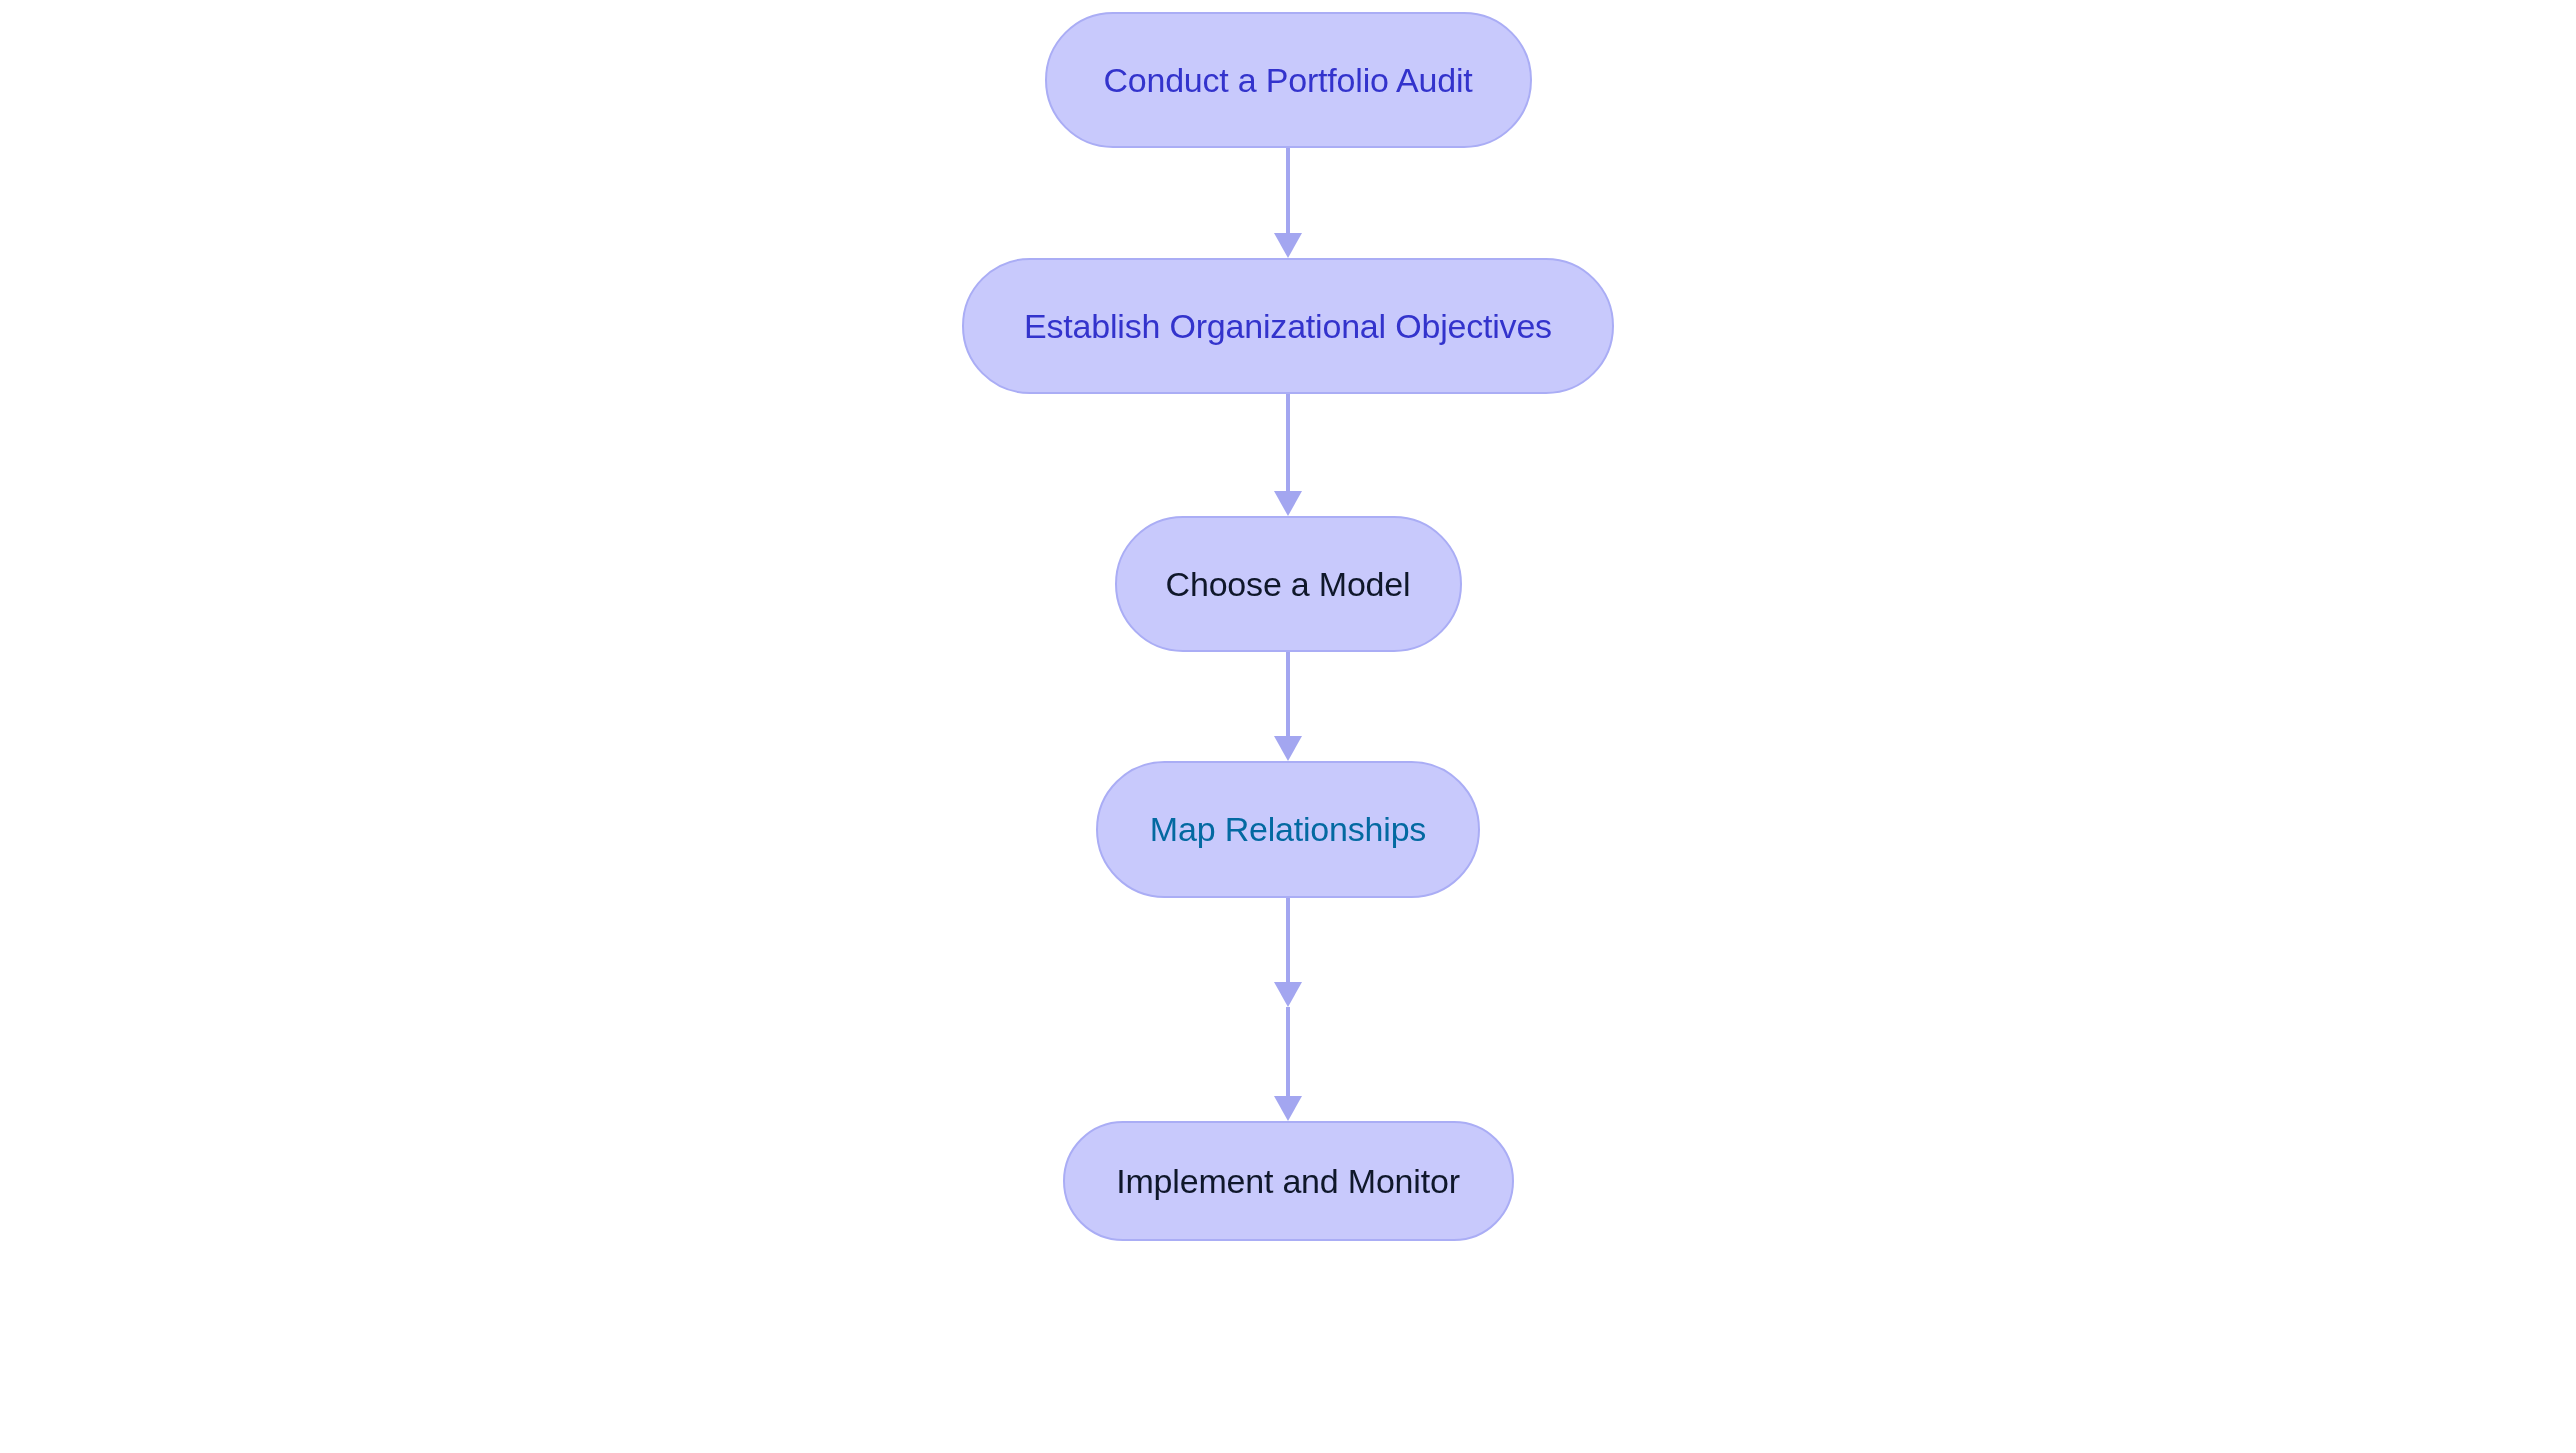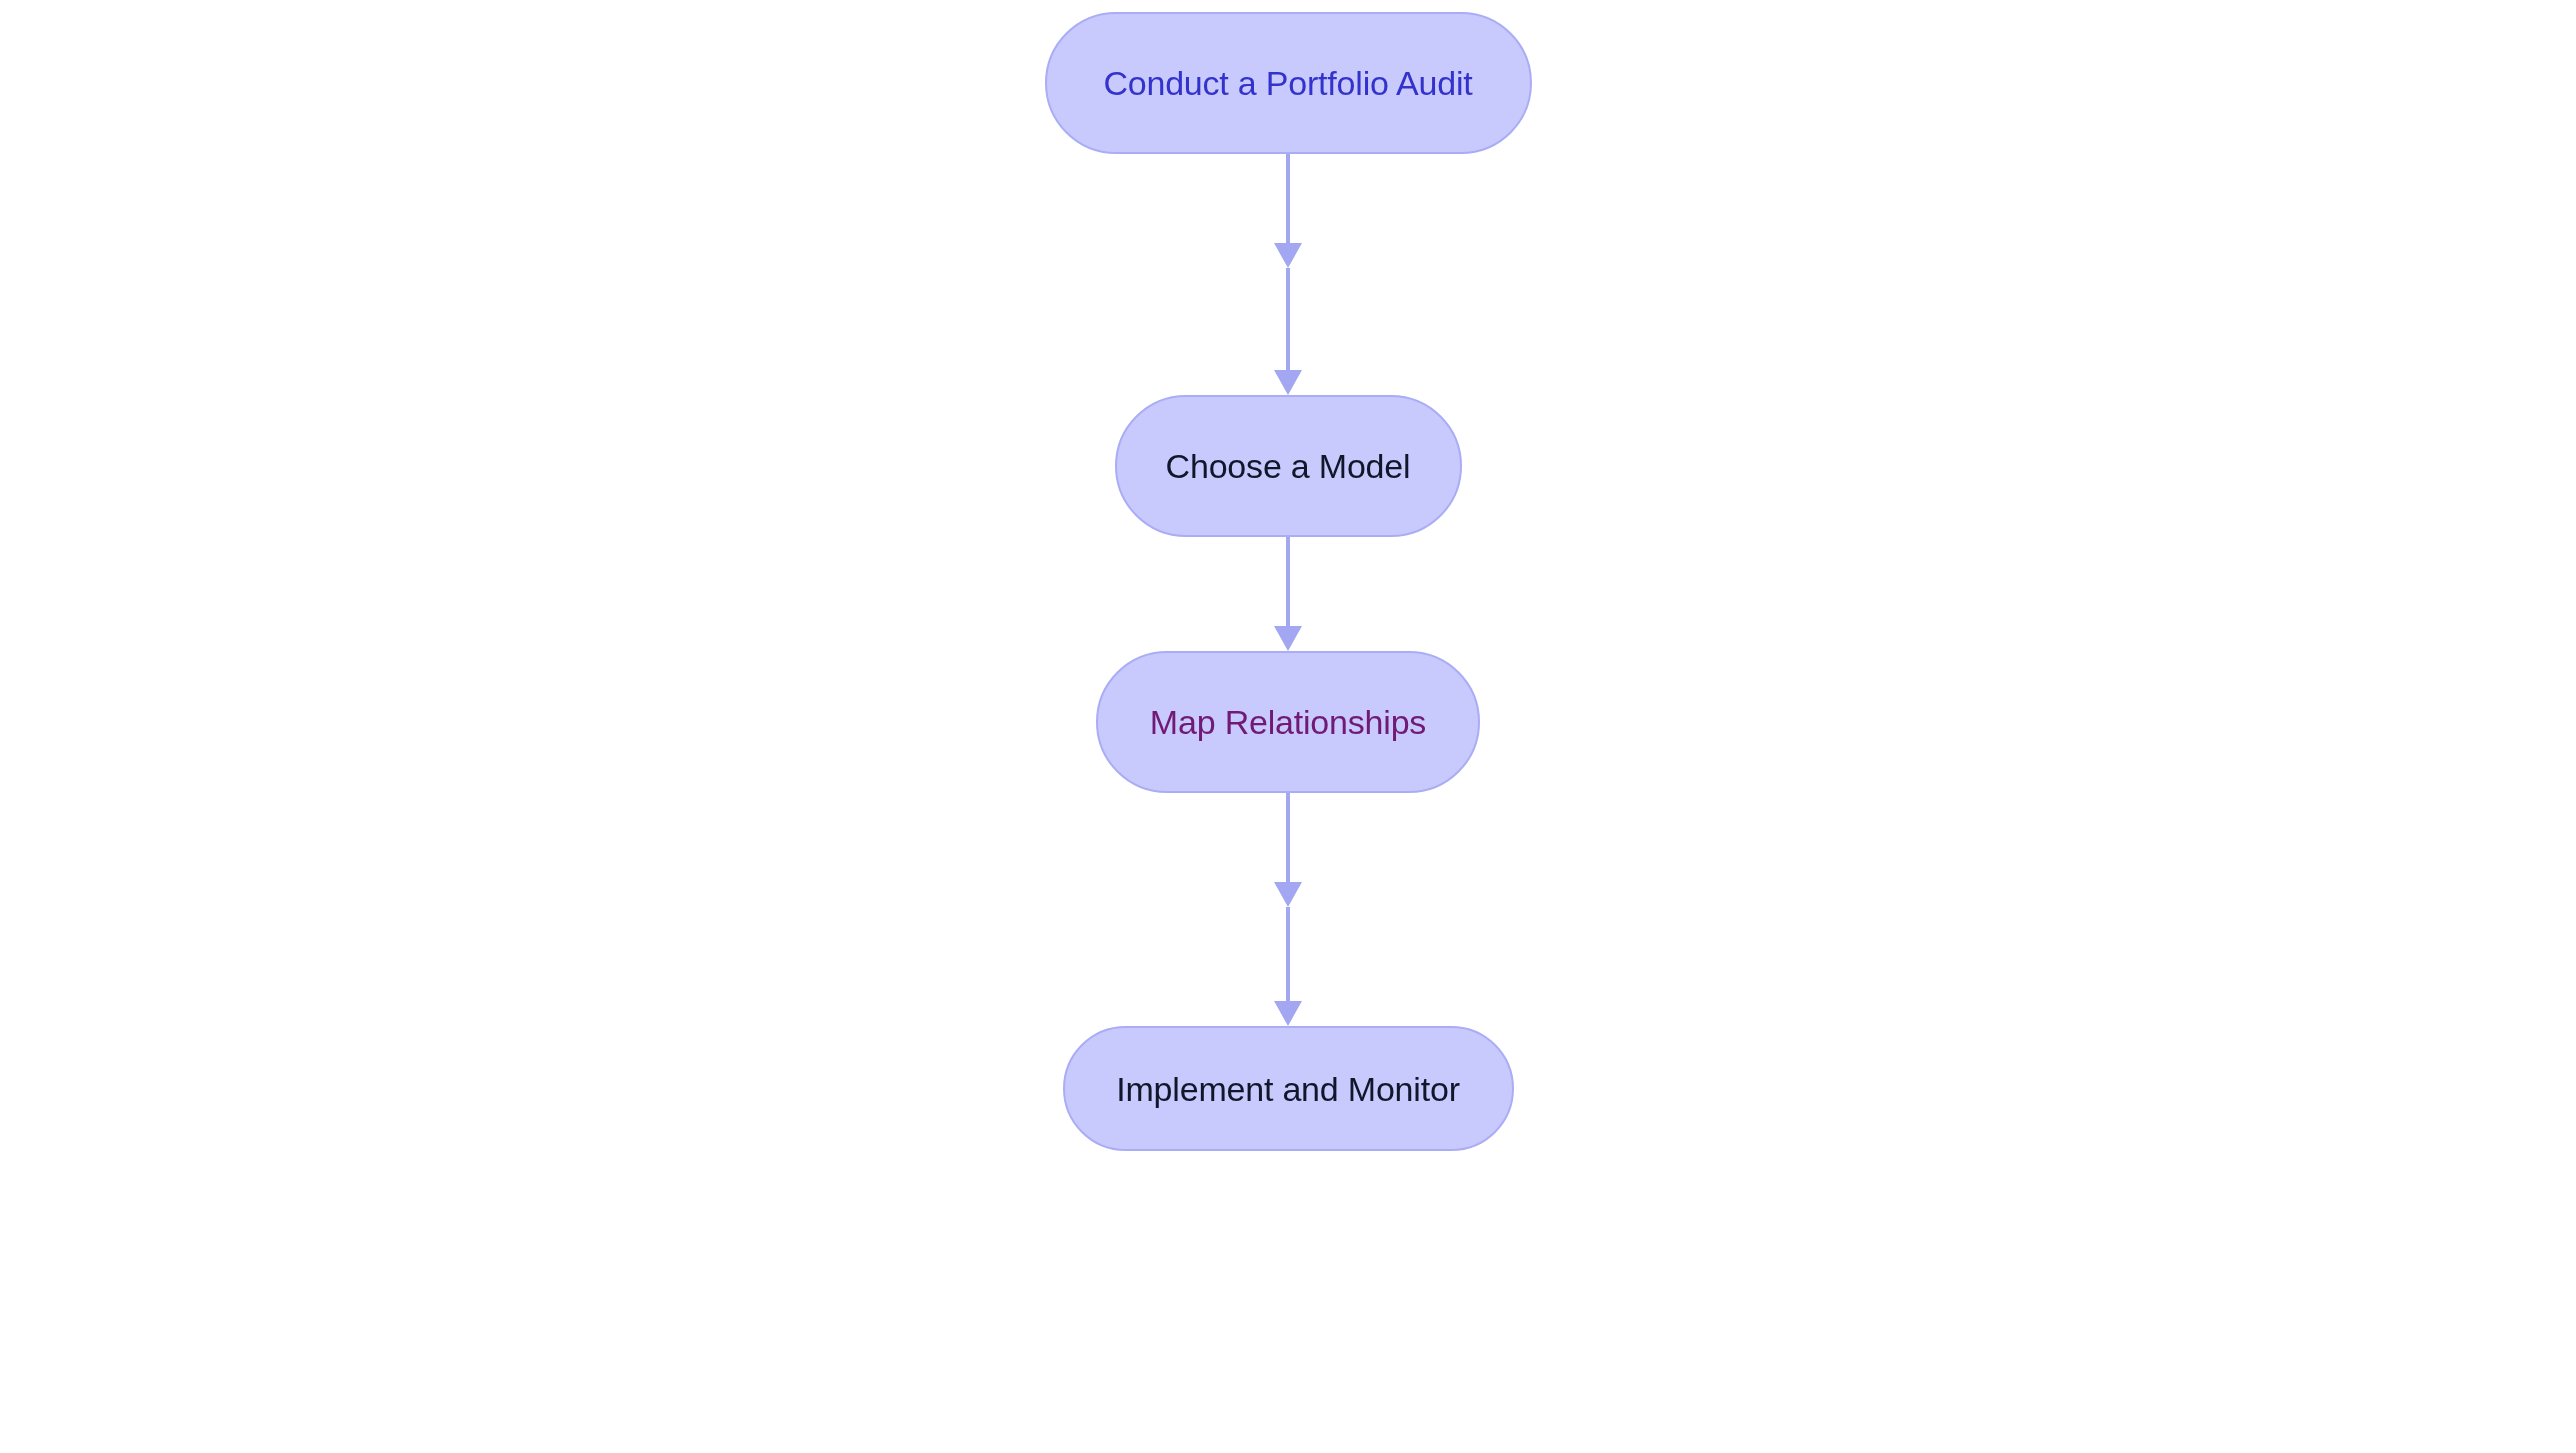--- a/index.html
+++ b/index.html
@@ -107,37 +107,40 @@
 
     <div class="node n1" style="background: rgb(200, 201, 252); border-color: rgb(170, 173, 245); color: rgb(51, 51, 204);">
       <span class="node-label" style="color: rgb(51, 51, 204);">Conduct a Portfolio Audit</span>
     </div>
 
     <div class="connector c1">
       <div class="line" style="background: rgb(163, 166, 240);"></div>
       <div class="arrow-head" style="border-top-color: rgb(163, 166, 240);"></div>
     </div>
 
+    <div class="node n2" style="background: rgb(200, 201, 252); border-color: rgb(170, 173, 245); color: rgb(51, 51, 204);">
+      <span class="node-label" style="color: rgb(51, 51, 204);">Establish Organizational Objectives</span>
+    </div>
 
     <div class="connector c2">
       <div class="line" style="background: rgb(163, 166, 240);"></div>
       <div class="arrow-head" style="border-top-color: rgb(163, 166, 240);"></div>
     </div>
 
     <div class="node n3" style="background: rgb(200, 201, 252); border-color: rgb(170, 173, 245); color: rgb(51, 51, 204);">
       <span class="node-label" style="color: #0f172a;">Choose a Model</span>
     </div>
 
     <div class="connector c3">
       <div class="line" style="background: rgb(163, 166, 240);"></div>
       <div class="arrow-head" style="border-top-color: rgb(163, 166, 240);"></div>
     </div>
 
     <div class="node n4" style="background: rgb(200, 201, 252); border-color: rgb(170, 173, 245); color: rgb(51, 51, 204);">
-      <span class="node-label" style="color: #701a75;">Map Relationships</span>
+      <span class="node-label" style="color: #0369a1;">Map Relationships</span>
     </div>
 
     <div class="connector c4">
       <div class="line" style="background: rgb(163, 166, 240);"></div>
       <div class="arrow-head" style="border-top-color: rgb(163, 166, 240);"></div>
     </div>
 
 
     <div class="connector c5">
       <div class="line" style="background: rgb(163, 166, 240);"></div>

